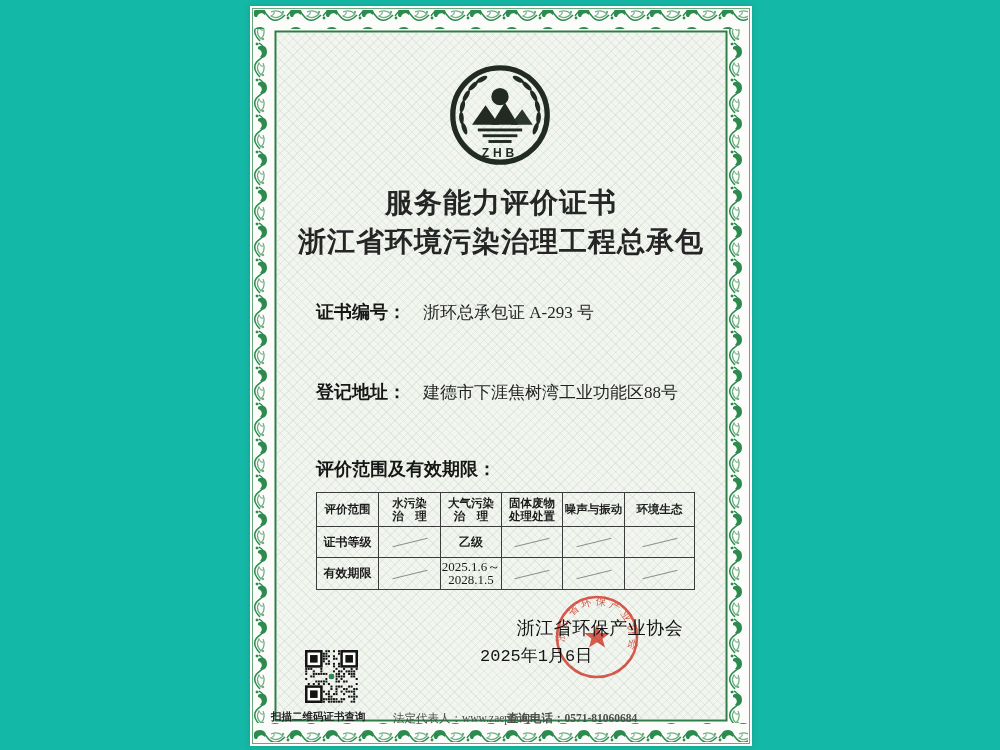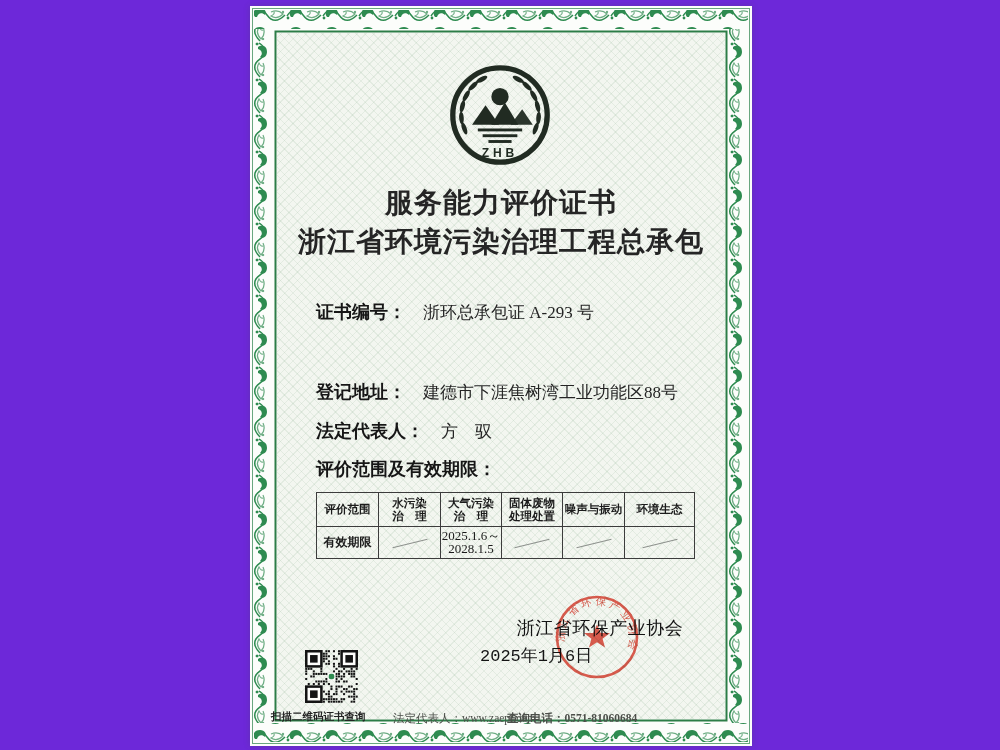--- a/index.html
+++ b/index.html
@@ -1,21 +1,21 @@
 <!DOCTYPE html>
 <html><head>
 <meta charset="utf-8">
 <style>
   html,body{margin:0;padding:0;}
   body{
     width:1000px;height:750px;background:#ffffff;
     font-family:"Liberation Sans","DejaVu Sans",sans-serif;
     color:#1e1e1e;overflow:hidden;
   }
-  .page{position:relative;width:1000px;height:750px;background:#6d28d9;}
+  .page{position:relative;width:1000px;height:750px;background:#14b8a6;}
   .certificate{
     position:absolute;left:250px;top:6px;width:502px;height:740px;
     background:#fcfdfb;box-shadow:0 0 6px rgba(60,80,60,.25);
   }
   .border-svg{position:absolute;left:0;top:0;width:502px;height:740px;}
   .inner-area{
     position:absolute;left:27px;top:27px;right:27px;bottom:27px;
     background:
       repeating-linear-gradient(45deg, rgba(130,170,135,.14) 0 1px, transparent 1px 6px),
       repeating-linear-gradient(-45deg, rgba(130,170,135,.14) 0 1px, transparent 1px 6px),
@@ -150,23 +150,20 @@
       <div class="title-line">服务能力评价证书</div>
       <div class="title-line">浙江省环境污染治理工程总承包</div>
     </div>
 
     <div class="field" style="top:294px">
       <span class="flabel">证书编号：</span><span class="fvalue">浙环总承包证 A-293 号</span>
     </div>
     <div class="field" style="top:374px">
       <span class="flabel">登记地址：</span><span class="fvalue">建德市下涯焦树湾工业功能区88号</span>
     </div>
-    <div class="field" style="top:413px">
-      <span class="flabel">法定代表人：</span><span class="fvalue">方　驭</span>
-    </div>
     <div class="field" style="top:451px">
       <span class="flabel">评价范围及有效期限：</span><span class="fvalue"></span>
     </div>
 
     <table class="scope-table">
       <colgroup>
         <col style="width:62px">
           <col style="width:62px">
           <col style="width:61px">
         <col style="width:61px">
@@ -177,20 +174,36 @@
           <tr>
         <th class="hdr pre">评价范围</th>
         <th class="hdr pre">水污染
 治　理</th>
         <th class="hdr pre">大气污染
 治　理</th>
         <th class="hdr pre">固体废物
 处理处置</th>
         <th class="hdr pre">噪声与振动</th>
         <th class="hdr pre">环境生态</th>
+      </tr>
+      <tr class="r1">
+        <th class="rowlab">证书等级</th>
+        <td>
+              <div class="slash"></div>
+            </td>
+        <td class="cell-grade">乙级</td>
+        <td>
+              <div class="slash"></div>
+            </td>
+        <td>
+              <div class="slash"></div>
+            </td>
+        <td>
+              <div class="slash"></div>
+            </td>
       </tr>
       <tr class="r2">
         <th class="rowlab">有效期限</th>
         <td>
               <div class="slash"></div>
             </td>
         <td class="cell-dates pre">2025.1.6～
 2028.1.5</td>
         <td>
               <div class="slash"></div>

